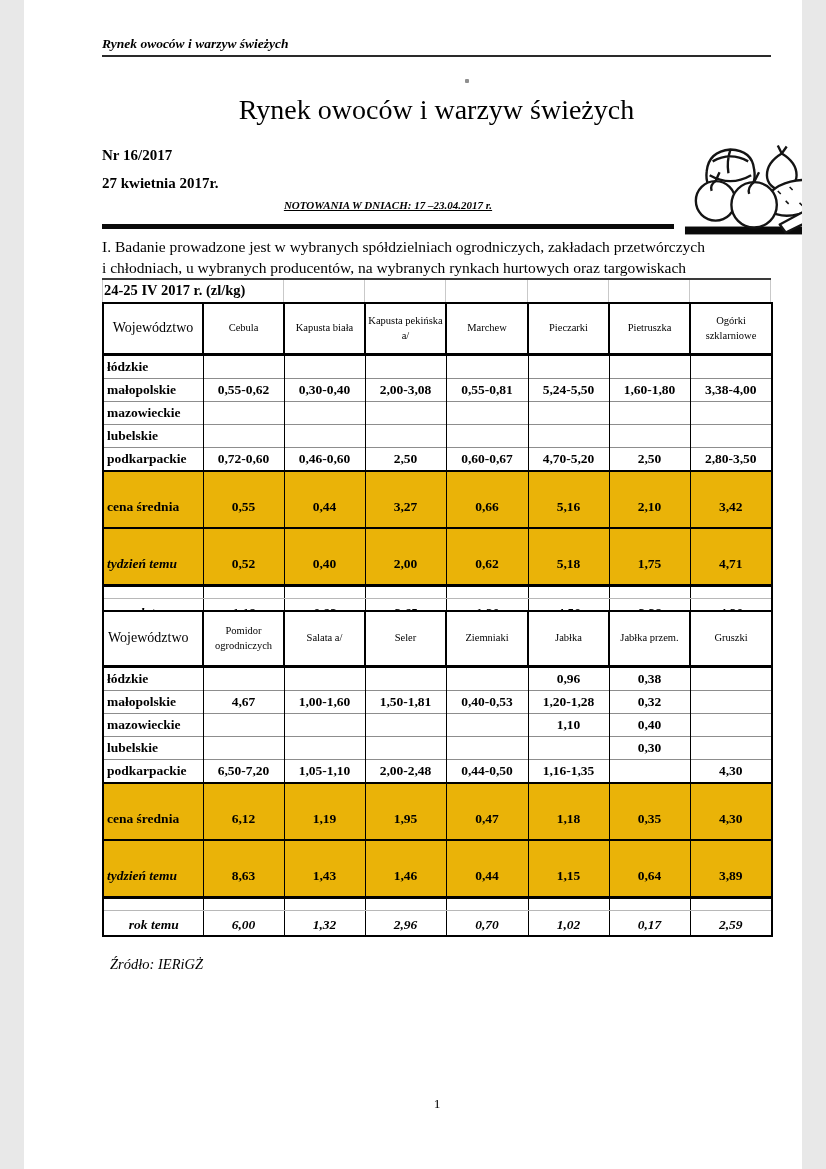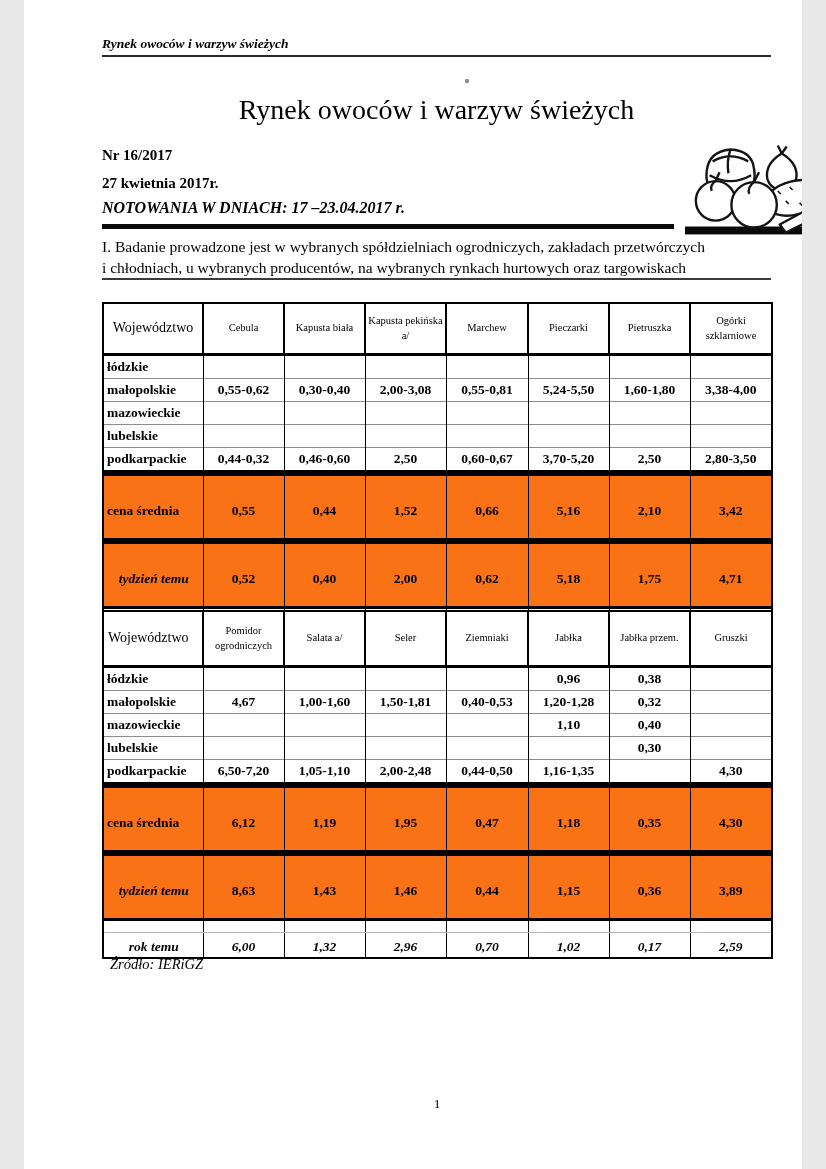--- a/index.html
+++ b/index.html
@@ -8,22 +8,22 @@
   .abs{position:absolute;}
 
   
   .run-head{top:36px;left:78px;font-size:13.5px;font-weight:bold;font-style:italic;}
   .run-rule{top:55px;left:78px;width:669px;height:2px;background:#2a2a2a;}
   .stray-dot{top:79px;left:441px;width:4px;height:4px;background:#8f8f8f;border-radius:1px;}
 
   .doc-title{top:94px;left:78px;width:669px;text-align:center;font-size:28px;}
   .issue-no{top:147px;left:78px;font-size:15px;font-weight:bold;}
   .issue-date{top:175px;left:78px;font-size:15px;font-weight:bold;}
-  .notowania{top:199px;left:78px;width:572px;text-align:left;font-size:16px;
-             font-weight:bold;font-style:italic;}
+  .notowania{top:199px;left:78px;width:572px;text-align:center;font-size:11px;
+             font-weight:bold;font-style:italic;text-decoration:underline;}
   .notow-rule{top:224px;left:78px;width:572px;height:5px;background:#0a0a0a;}
 
   .clipart{top:141px;left:659px;width:158px;height:97px;}
 
   .intro1{top:238px;left:78px;width:690px;font-size:15.5px;}
   .intro2{top:259px;left:78px;width:690px;font-size:15.5px;}
   .intro-rule{top:278px;left:78px;width:669px;height:2px;background:#3a3a3a;}
 
   .cap-row{top:280px;left:78px;width:669px;height:22px;}
   .cap-text{position:absolute;top:2px;left:2px;font-size:14.5px;font-weight:bold;}
@@ -38,23 +38,23 @@
           line-height:1.35;}
   .tbl th.woj{font-size:14px;}
   #t2 th.woj{text-align:left;padding-left:4px;}
   #t1 th{height:47px;} #t2 th{height:51px;}
   .tbl td{border-left:1px solid #000;border-right:1px solid #000;
           border-top:1px solid #8d8d8d;font-size:13.5px;font-weight:bold;
           text-align:center;vertical-align:middle;padding:0 2px;overflow:hidden;
           white-space:nowrap;}
   .tbl td.lab{text-align:left;padding-left:3px;}
   .tbl tr.r0 td{height:24px;} .tbl tr.body td{height:22px;}
-  .tbl tr.hl td{background:#f97316;border-top:6px solid #000000;height:43px;
-                vertical-align:bottom;padding-bottom:19px;}
-  .tbl tr.hl2 td{border-bottom:3px solid #000;text-align:center;}
+  .tbl tr.hl td{background:#eab308;border-top:2px solid #000000;height:43px;
+                vertical-align:bottom;padding-bottom:12px;}
+  .tbl tr.hl2 td{border-bottom:3px solid #000;}
   .tbl tr.hl td.ital, .tbl tr.rok td{font-style:italic;}
   .tbl tr.sp td{height:11px;border-bottom:1px solid #b8b8b8;border-top:3px solid #000;}
   .tbl tr.rok td{height:22px;border-top:none;vertical-align:bottom;padding-bottom:2px;text-align:center;}
 
   .source{top:956px;left:86px;font-size:14.5px;font-style:italic;}
   .pageno{top:1096px;left:0;width:826px;text-align:center;font-size:13.5px;}
 </style>
 </head>
 <body>
 
@@ -83,20 +83,31 @@
     <circle cx="72" cy="64" r="23" fill="#fff"></circle>
     <path d="M72 41 l5 -10 M72 41 q-7 5 -5 12"></path>
     <path d="M98 84 L146 58 q8 -4 10 2 q2 6 -6 10 L104 92 z" fill="#fff"></path>
     <path d="M150 58 l8 -8 M152 62 l9 -3" stroke-width="2"></path>
   </svg>
 
   <div class="abs intro1">I. Badanie prowadzone jest w wybranych spółdzielniach ogrodniczych, zakładach przetwórczych</div>
   <div class="abs intro2">i chłodniach, u wybranych producentów, na wybranych rynkach hurtowych oraz targowiskach</div>
   <div class="abs intro-rule"></div>
 
+  <div class="abs cap-row">
+    <span class="cap-text">24-25 IV 2017 r. (zl/kg)</span>
+    <i class="cap-div" style="left:0"></i>
+      <i class="cap-div" style="left:181px"></i>
+    <i class="cap-div" style="left:262px"></i>
+      <i class="cap-div" style="left:343px"></i>
+    <i class="cap-div" style="left:425px"></i>
+      <i class="cap-div" style="left:506px"></i>
+    <i class="cap-div" style="left:587px"></i>
+      <i class="cap-div" style="left:668px"></i>
+  </div>
 
   <table class="tbl" id="t1">
     <colgroup>
         <col style="width:100px">
         <col style="width:81px">
         <col style="width:81px">
         <col style="width:81px">
         <col style="width:82px">
         <col style="width:81px">
         <col style="width:81px">
@@ -148,33 +159,33 @@
       <td></td>
       <td></td>
       <td></td>
       <td></td>
       <td></td>
       <td></td>
       <td></td>
     </tr>
     <tr class="body">
       <td class="lab">podkarpackie</td>
-      <td>0,44-0,32</td>
+      <td>0,72-0,60</td>
       <td>0,46-0,60</td>
       <td>2,50</td>
       <td>0,60-0,67</td>
-      <td>3,70-5,20</td>
+      <td>4,70-5,20</td>
       <td>2,50</td>
       <td>2,80-3,50</td>
     </tr>
     <tr class="hl">
       <td class="lab">cena średnia</td>
       <td>0,55</td>
       <td>0,44</td>
-      <td>1,52</td>
+      <td>3,27</td>
       <td>0,66</td>
       <td>5,16</td>
       <td>2,10</td>
       <td>3,42</td>
     </tr>
     <tr class="hl hl2">
       <td class="lab ital">tydzień temu</td>
       <td>0,52</td>
       <td>0,40</td>
       <td>2,00</td>
@@ -288,21 +299,21 @@
       <td>0,35</td>
       <td>4,30</td>
     </tr>
     <tr class="hl hl2">
       <td class="lab ital">tydzień temu</td>
       <td>8,63</td>
       <td>1,43</td>
       <td>1,46</td>
       <td>0,44</td>
       <td>1,15</td>
-      <td>0,36</td>
+      <td>0,64</td>
       <td>3,89</td>
     </tr>
     <tr class="sp">
       <td></td>
           <td></td>
           <td></td>
           <td></td>
           <td></td>
           <td></td>
           <td></td>

